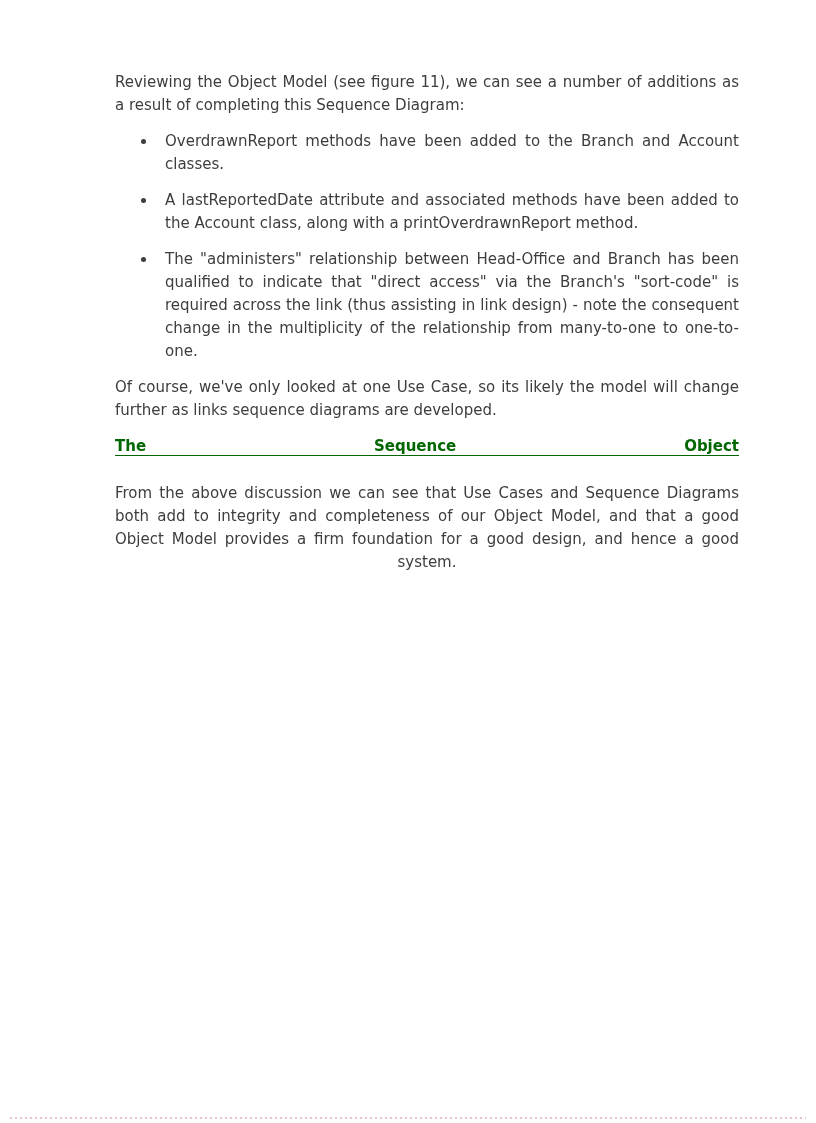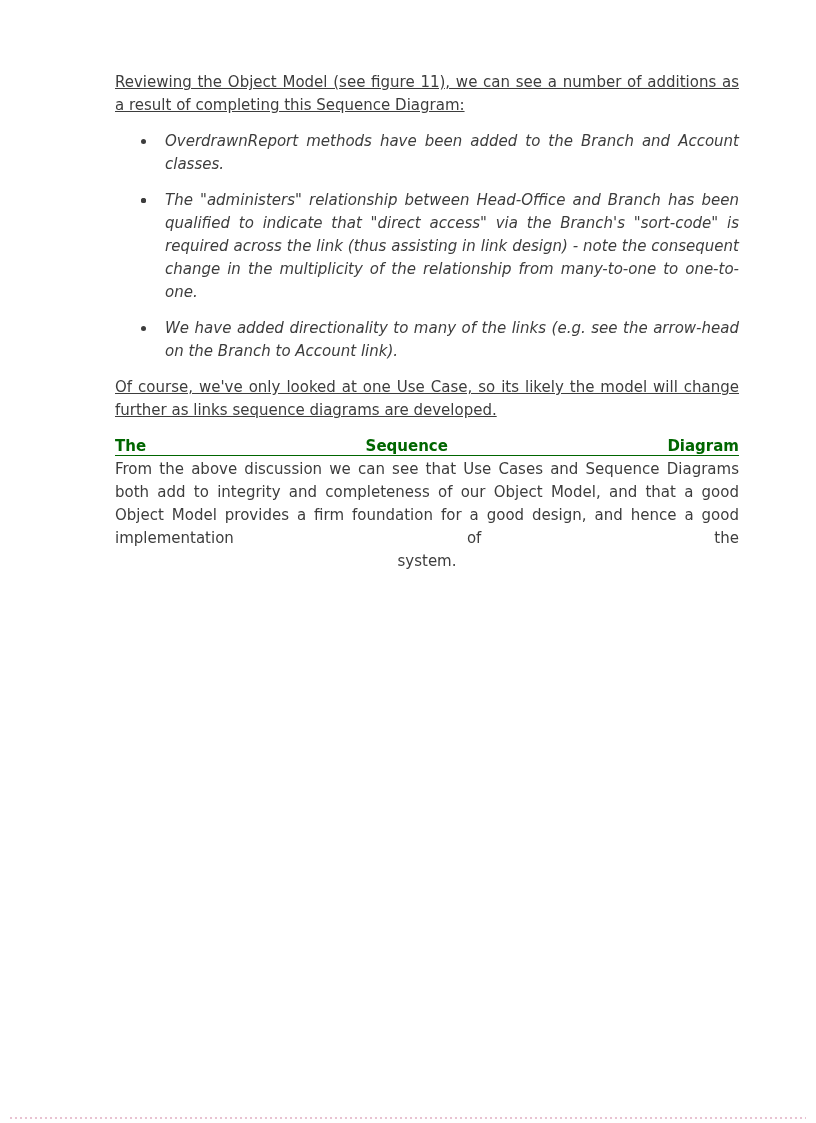--- a/index.html
+++ b/index.html
@@ -20,32 +20,30 @@
   }
   .doc-content {
     position: absolute;
     top: 71px;
     left: 115px;
     width: 624px;
   }
   .para {
     margin: 0 0 13px 0;
     text-align: justify;
-    text-decoration: underline;
   }
   ul.bullet-list {
     margin: 0;
     padding: 0 0 0 50px;
     list-style: none;
   }
   ul.bullet-list li {
     margin: 0 0 13px 0;
     text-align: justify;
     position: relative;
-    font-style: italic;
   }
   ul.bullet-list li .marker {
     position: absolute;
     left: -24px;
     top: 9px;
     width: 5px;
     height: 5px;
     border-radius: 50%;
     background: #3d3d3d;
   }
@@ -60,20 +58,21 @@
   .section-heading .heading-underline {
     position: absolute;
     left: 0;
     right: 0;
     bottom: 2px;
     border-top: 1px solid #006600;
   }
   .closing .justified-block {
     text-align: justify;
     text-align-last: justify;
+    margin-top: 24px;
   }
   .closing .spread-line {
     display: flex;
     justify-content: space-between;
   }
   .closing .last-line {
     text-align: center;
   }
   .page-divider {
     position: absolute;
@@ -95,45 +94,37 @@
 
   <p class="para">Reviewing the Object Model (see figure 11), we can see a number of additions as a result of completing this Sequence Diagram:</p>
 
   <ul class="bullet-list">
     <li>
       <span class="marker"></span>
       <span>OverdrawnReport methods have been added to the Branch and Account classes.</span>
     </li>
     <li>
       <span class="marker"></span>
+      <span>A lastReportedDate attribute and associated methods have been added to the Account class, along with a printOverdrawnReport method.</span>
     </li>
     <li>
       <span class="marker"></span>
       <span>The "administers" relationship between Head-Office and Branch has been qualified to indicate that "direct access" via the Branch's "sort-code" is required across the link (thus assisting in link design) - note the consequent change in the multiplicity of the relationship from many-to-one to one-to-one.</span>
-    </li>
-    <li>
-      <span class="marker"></span>
-      <span>We have added directionality to many of the links (e.g. see the arrow-head on the Branch to Account link).</span>
     </li>
   </ul>
 
   <p class="para">Of course, we've only looked at one Use Case, so its likely the model will change further as links sequence diagrams are developed.</p>
 
   <div class="section-heading">
     <span>The</span>
     <span>Sequence</span>
-    <span>Diagram</span>
+    <span>Object</span>
     <span class="heading-underline"></span>
   </div>
 
   <div class="closing">
     <div class="justified-block">From the above discussion we can see that Use Cases and Sequence Diagrams both add to integrity and completeness of our Object Model, and that a good Object Model provides a firm foundation for a good design, and hence a good</div>
-    <div class="spread-line">
-      <span>implementation</span>
-      <span>of</span>
-      <span>the</span>
-    </div>
     <div class="last-line">system.</div>
   </div>
 
 </div>
 
 <div class="page-divider"></div>
 
 </body></html>

